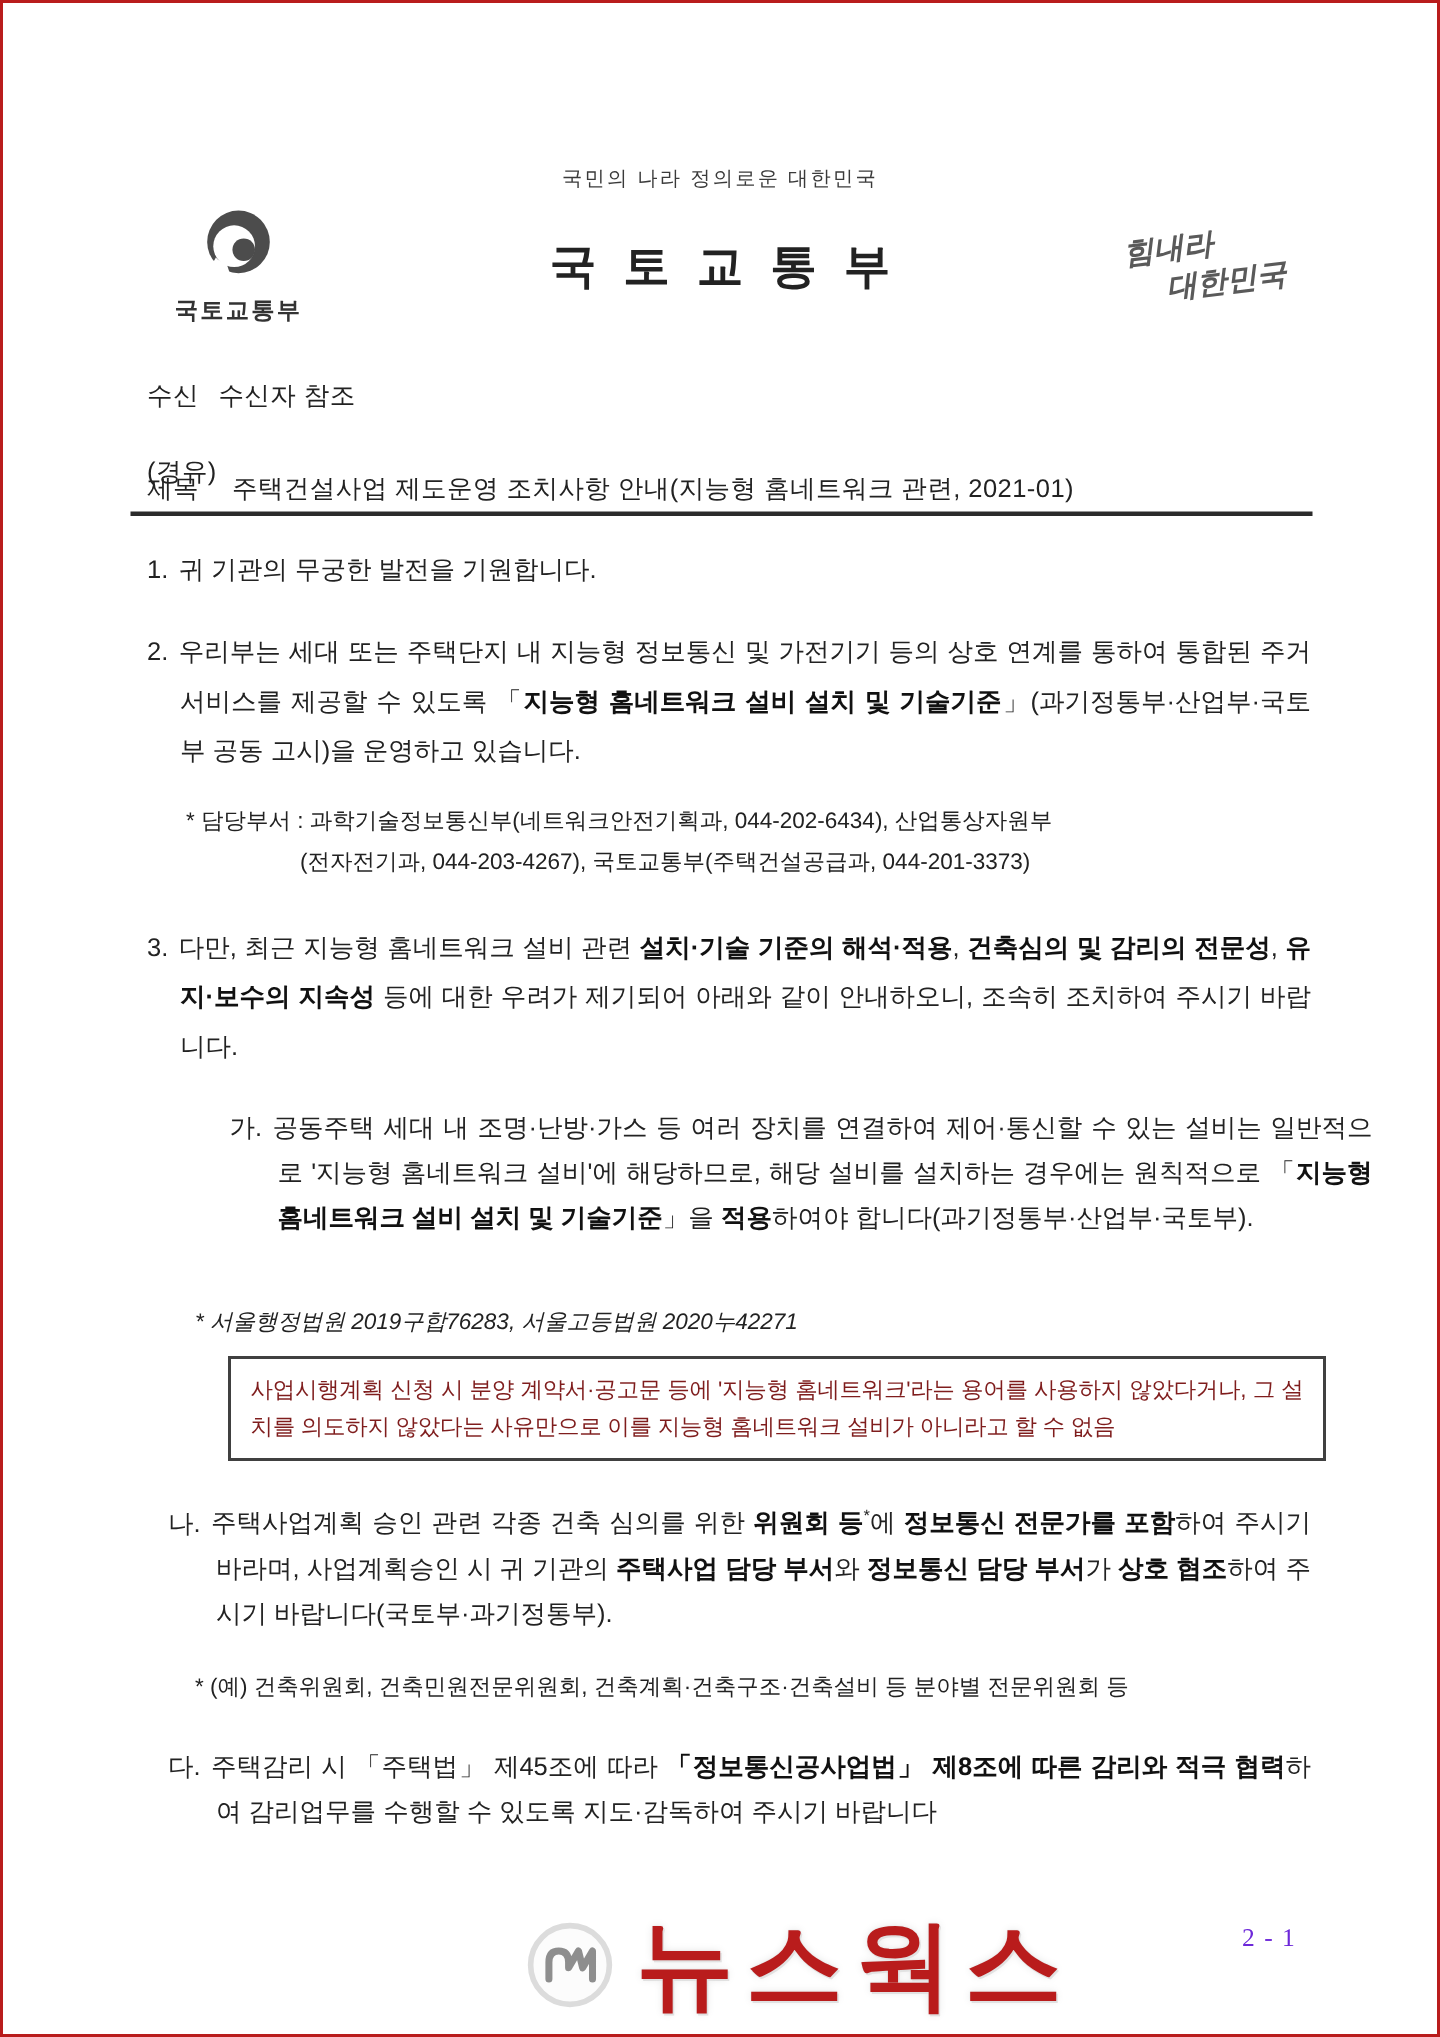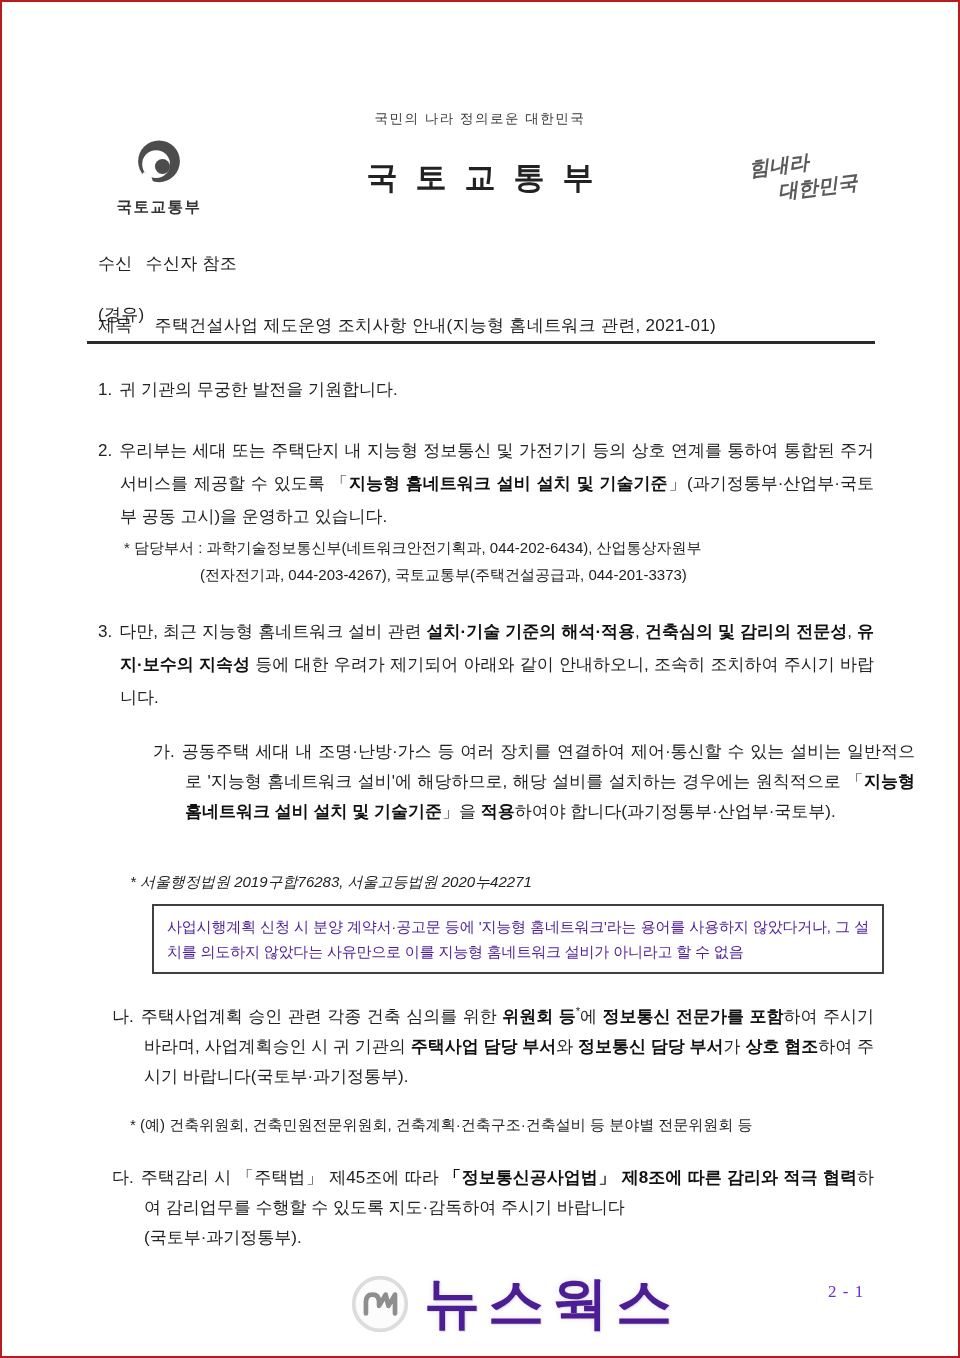--- a/index.html
+++ b/index.html
@@ -46,43 +46,43 @@
   .item .num { margin-right:7px; }
   .sub {
     position:absolute; left:110px; width:762px;
     padding-left:32px; text-indent:-32px;
     font-size:17px; line-height:30px; text-align:justify; color:#222;
   }
   .sub .num { margin-right:7px; }
   b { font-weight:700; color:#111; }
   sup { font-size:11px; }
   .block { display:block; text-indent:0; }
-  .item1 { top:361px;margin-top:10px; }
-  .item2 { top:432px; }
+  .item1 { top:361px; }
+  .item2 { top:416px; }
   .item3 { top:613px; }
   .item-ga { top:735px;margin-left:41px; }
   .item-na { top:994px; }
   .item-da { top:1161px; }
   .note { position:absolute; font-size:15px; line-height:27px; color:#222; }
   .note-dept { top:532px; left:122px; width:752px; }
   .note-dept .cont { padding-left:76px; }
   .note-court { top:866px; left:128px;font-style:italic; }
   .note-example { top:1109px; left:128px; width:744px; }
   .callout {
     position:absolute; top:902px; left:150px; width:732px;
     border:2px solid #404040; padding:8px 13px;
-    font-size:15px; line-height:25px; text-align:justify; color:#4c1d95; letter-spacing:-0.2px;
+    font-size:15px; line-height:25px; text-align:justify; color:#7f1d1d; letter-spacing:-0.2px;
   }
   
   .watermark {
     position:absolute; top:1264px; left:348px;
     display:flex; align-items:center; gap:14px;
   }
   .wm-text {
-    font-size:56px; font-weight:800; letter-spacing:8px; color:#4c1d95;
+    font-size:65px; font-weight:800; letter-spacing:8px; color:#b91c1c;
     text-shadow:0 0 1px #dadada, 0 0 6px #e6e6e6, 1px 1px 0 #e0e0e0;
   }
   .page-number {
     position:absolute; top:1280px; left:826px; font-size:17px; color:#6d28d9;
     font-family:"Liberation Serif","DejaVu Serif",serif; letter-spacing:1px;
   }
 </style>
 </head>
 <body>
 
@@ -126,21 +126,21 @@
   <p class="sub item-ga"><span class="num">가.</span><span>공동주택 세대 내 조명·난방·가스 등 여러 장치를 연결하여 제어·통신할 수 있는 설비는 일반적으로 '지능형 홈네트워크 설비'에 해당하므로, 해당 설비를 설치하는 경우에는 원칙적으로 「</span><b>지능형 홈네트워크 설비 설치 및 기술기준</b><span>」을 </span><b>적용</b><span>하여야 합니다(과기정통부·산업부·국토부).</span></p>
 
   <div class="note note-court">* 서울행정법원 2019구합76283, 서울고등법원 2020누42271</div>
 
   <div class="callout">사업시행계획 신청 시 분양 계약서·공고문 등에 '지능형 홈네트워크'라는 용어를 사용하지 않았다거나, 그 설치를 의도하지 않았다는 사유만으로 이를 지능형 홈네트워크 설비가 아니라고 할 수 없음</div>
 
   <p class="sub item-na"><span class="num">나.</span><span>주택사업계획 승인 관련 각종 건축 심의를 위한 </span><b>위원회 등</b><sup>*</sup><span>에 </span><b>정보통신 전문가를 포함</b><span>하여 주시기 바라며, 사업계획승인 시 귀 기관의 </span><b>주택사업 담당 부서</b><span>와 </span><b>정보통신 담당 부서</b><span>가 </span><b>상호 협조</b><span>하여 주시기 바랍니다(국토부·과기정통부).</span></p>
 
   <div class="note note-example">* (예) 건축위원회, 건축민원전문위원회, 건축계획·건축구조·건축설비 등 분야별 전문위원회 등</div>
 
-  <p class="sub item-da"><span class="num">다.</span><span>주택감리 시 「주택법」 제45조에 따라 </span><b>「정보통신공사업법」 제8조에 따른 감리와 적극 협력</b><span>하여 감리업무를 수행할 수 있도록 지도·감독하여 주시기 바랍니다</span><span class="block">(국토부·과기정통부).</span></p>
+  <p class="sub item-da"><span class="num">다.</span><span>주택감리 시 「주택법」 제45조에 따라 </span><b>「정보통신공사업법」 제8조에 따른 감리와 적극 협력</b><span>하여 감리업무를 수행할 수 있도록 지도·감독하여 주시기 바랍니다</span></p>
 
   <div class="watermark">
     <svg viewBox="0 0 64 64" width="60" height="60" aria-hidden="true">
       <circle cx="32" cy="32" r="28" fill="#fcfcfc" stroke="#dcdcdc" stroke-width="4"></circle>
       <path d="M17 42 V30 q0 -8 7 -8 t7 8 v4 l7 -12 l3 12 l7 -12 v20" fill="none" stroke="#8e8e8e" stroke-width="5" stroke-linecap="round" stroke-linejoin="round"></path>
     </svg>
     <div class="wm-text">뉴스웍스</div>
   </div>
 
   <div class="page-number">2 - 1</div>

